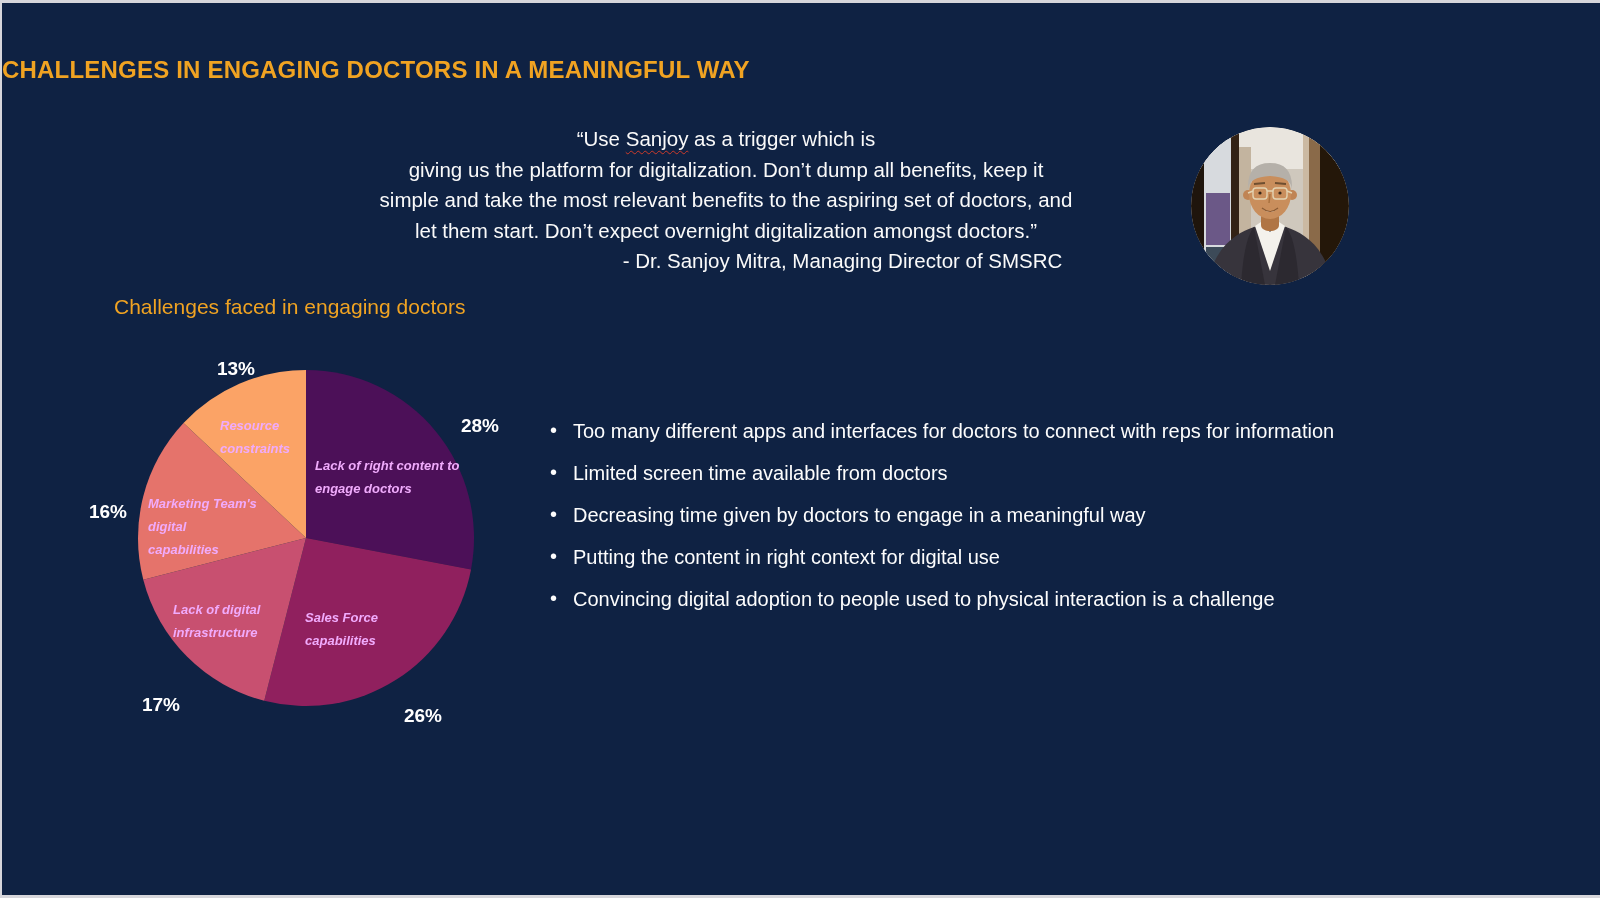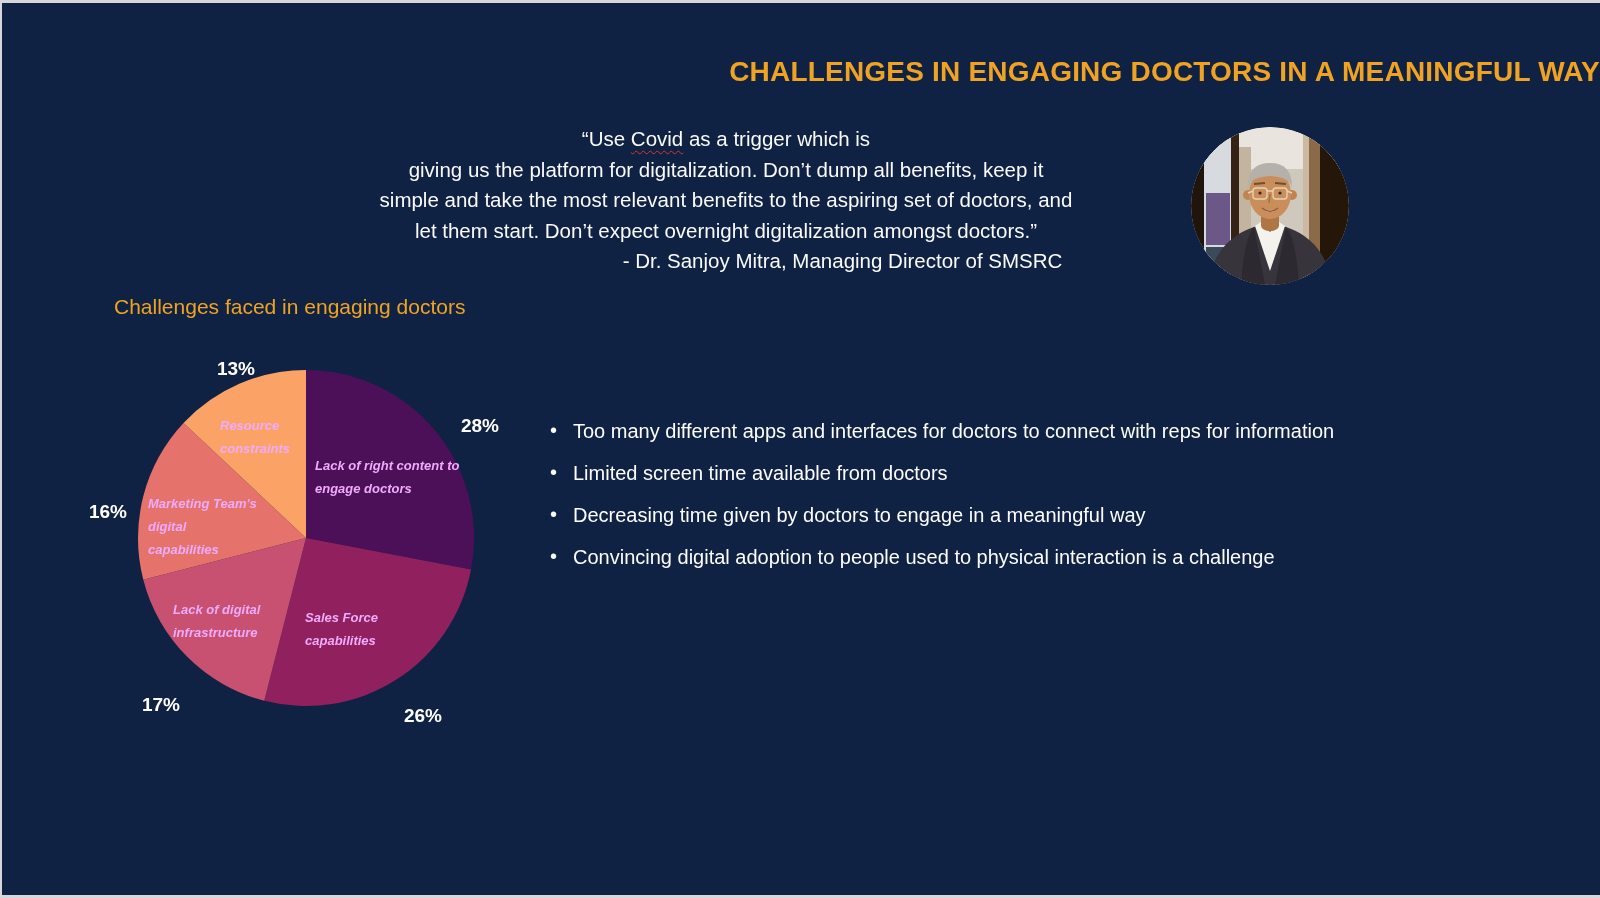--- a/index.html
+++ b/index.html
@@ -7,21 +7,21 @@
     width:1600px;height:898px;position:relative;overflow:hidden;
     background:#d6d6db;
     font-family:"Liberation Sans", sans-serif;
   }
   .slide{
     position:absolute;left:2px;top:3px;width:1598px;height:892px;
     background:#0f2243;
   }
   .title{
     position:absolute;left:0;top:53px;width:100%;
-    text-align:right;color:#f0a322;font-size:28px;font-weight:700;
+    text-align:left;color:#f0a322;font-size:24px;font-weight:700;
     letter-spacing:.2px;
   }
   .quote{
     position:absolute;left:348px;top:121px;width:752px;
     text-align:center;color:#fafafa;font-size:20.5px;line-height:30.5px;
   }
   .covid{
     text-decoration-line:underline;
     text-decoration-style:wavy;
     text-decoration-color:#cc3a2a;
@@ -70,21 +70,21 @@
   }
 </style>
 </head>
 <body>
 
 <div class="slide">
 
   <div class="title">CHALLENGES IN ENGAGING DOCTORS IN A MEANINGFUL WAY</div>
 
   <div class="quote">
-    <div><span>“Use </span><span class="covid">Covid</span><span> as a trigger which is</span></div>
+    <div><span>“Use </span><span class="covid">Sanjoy</span><span> as a trigger which is</span></div>
     <div>giving us the platform for digitalization. Don’t dump all benefits, keep it</div>
     <div>simple and take the most relevant benefits to the aspiring set of doctors, and</div>
     <div>let them start. Don’t expect overnight digitalization amongst doctors.”</div>
     <div class="attr-line"><span>-  Dr. Sanjoy Mitra, Managing Director of SMSRC</span></div>
   </div>
 
   <div class="avatar">
     <svg viewBox="0 0 158 158" width="158" height="158">
       <defs>
           <clipPath id="avclip">
@@ -160,16 +160,17 @@
   <div class="pie-pct p0">28%</div>
   <div class="pie-pct p1">26%</div>
   <div class="pie-pct p2">17%</div>
   <div class="pie-pct p3">16%</div>
   <div class="pie-pct p4">13%</div>
 
   <ul class="bullets">
       <li>Too many different apps and interfaces for doctors to connect with reps for information</li>
       <li>Limited screen time available from doctors</li>
       <li>Decreasing time given by doctors to engage in a meaningful way</li>
+      <li>Putting the content in right context for digital use</li>
       <li>Convincing digital adoption to people used to physical interaction is a challenge</li>
     </ul>
 
 </div>
 
 </body></html>

